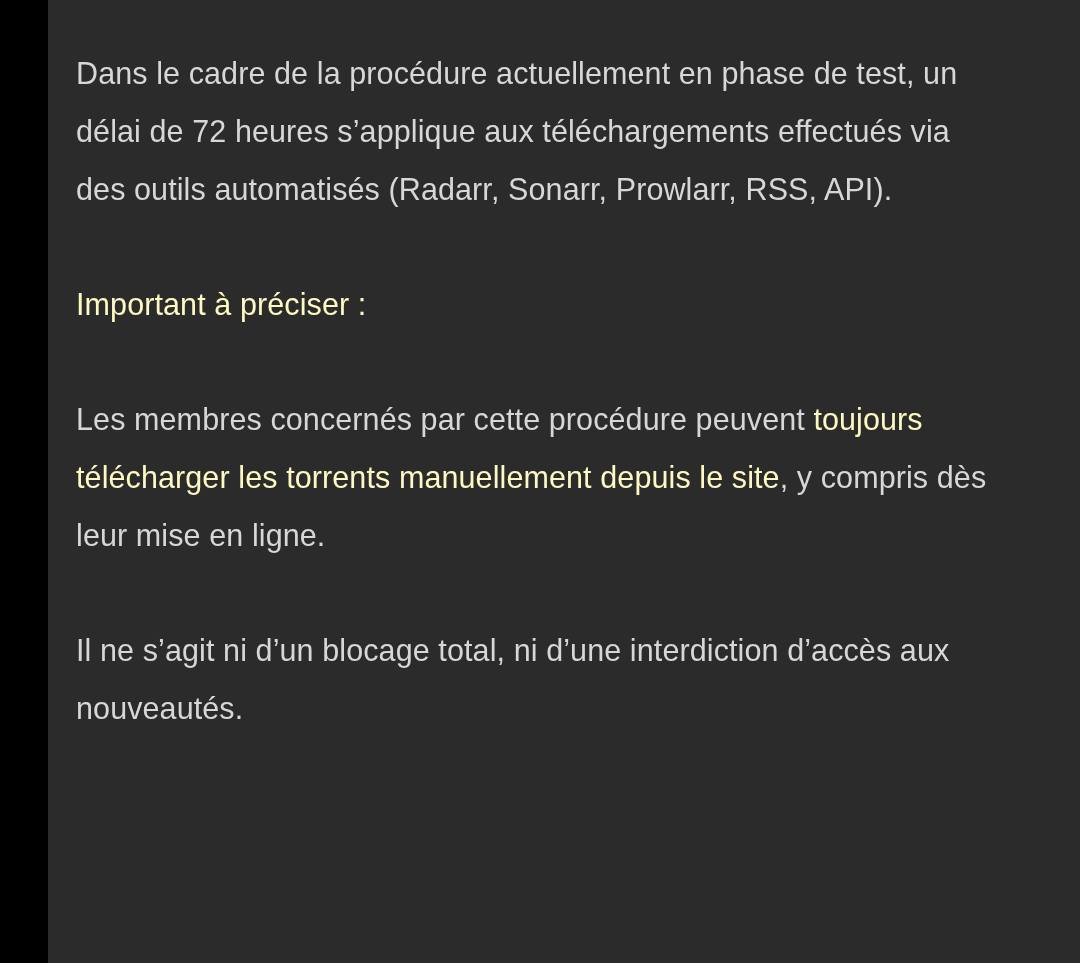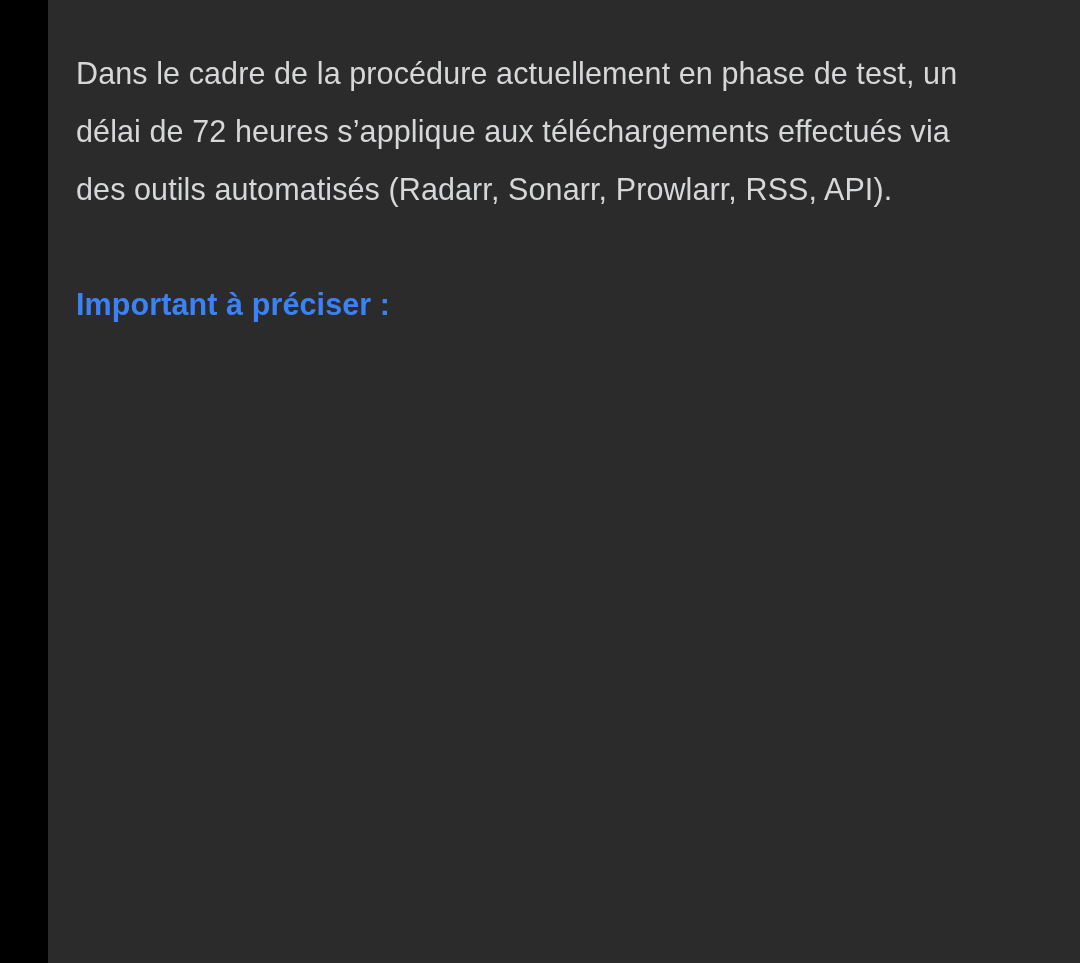--- a/index.html
+++ b/index.html
@@ -38,25 +38,27 @@
     font-weight: 400;
     max-width: 930px;
   }
   .para + .para {
     margin-top: 57px;
   }
   .para.tight + .para.tight {
     margin-top: 0;
   }
   .para b, .para .strong {
-    font-weight: 700;
-    color: #3b82f6;
+    font-weight: 400;
+    color: #fef9c3;
   }
 </style>
 </head>
 <body style="background: rgb(0, 0, 0);">
 
 <div class="screen">
   <div class="content-panel" style="background: rgb(43, 43, 43);">
     <p class="para"><span>Dans le cadre de la procédure actuellement en phase de test, un délai de 72 heures s’applique aux téléchargements effectués via des outils automatisés (Radarr, Sonarr, Prowlarr, RSS, API).</span></p>
     <p class="para"><span class="strong">Important à préciser :</span></p>
+    <p class="para"><span>Les membres concernés par cette procédure peuvent </span><span class="strong">toujours télécharger les torrents manuellement depuis le site</span><span>, y compris dès leur mise en ligne.</span></p>
+    <p class="para tight"><span>Il ne s’agit ni d’un blocage total, ni d’une interdiction d’accès aux nouveautés.</span></p>
   </div>
 </div>
 
 </body></html>

